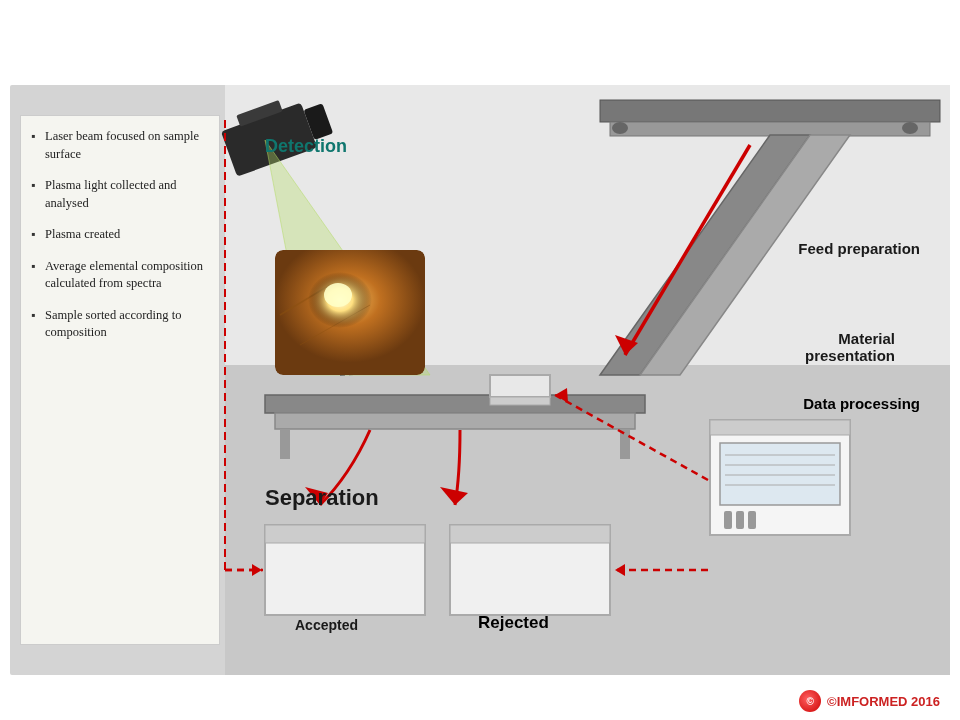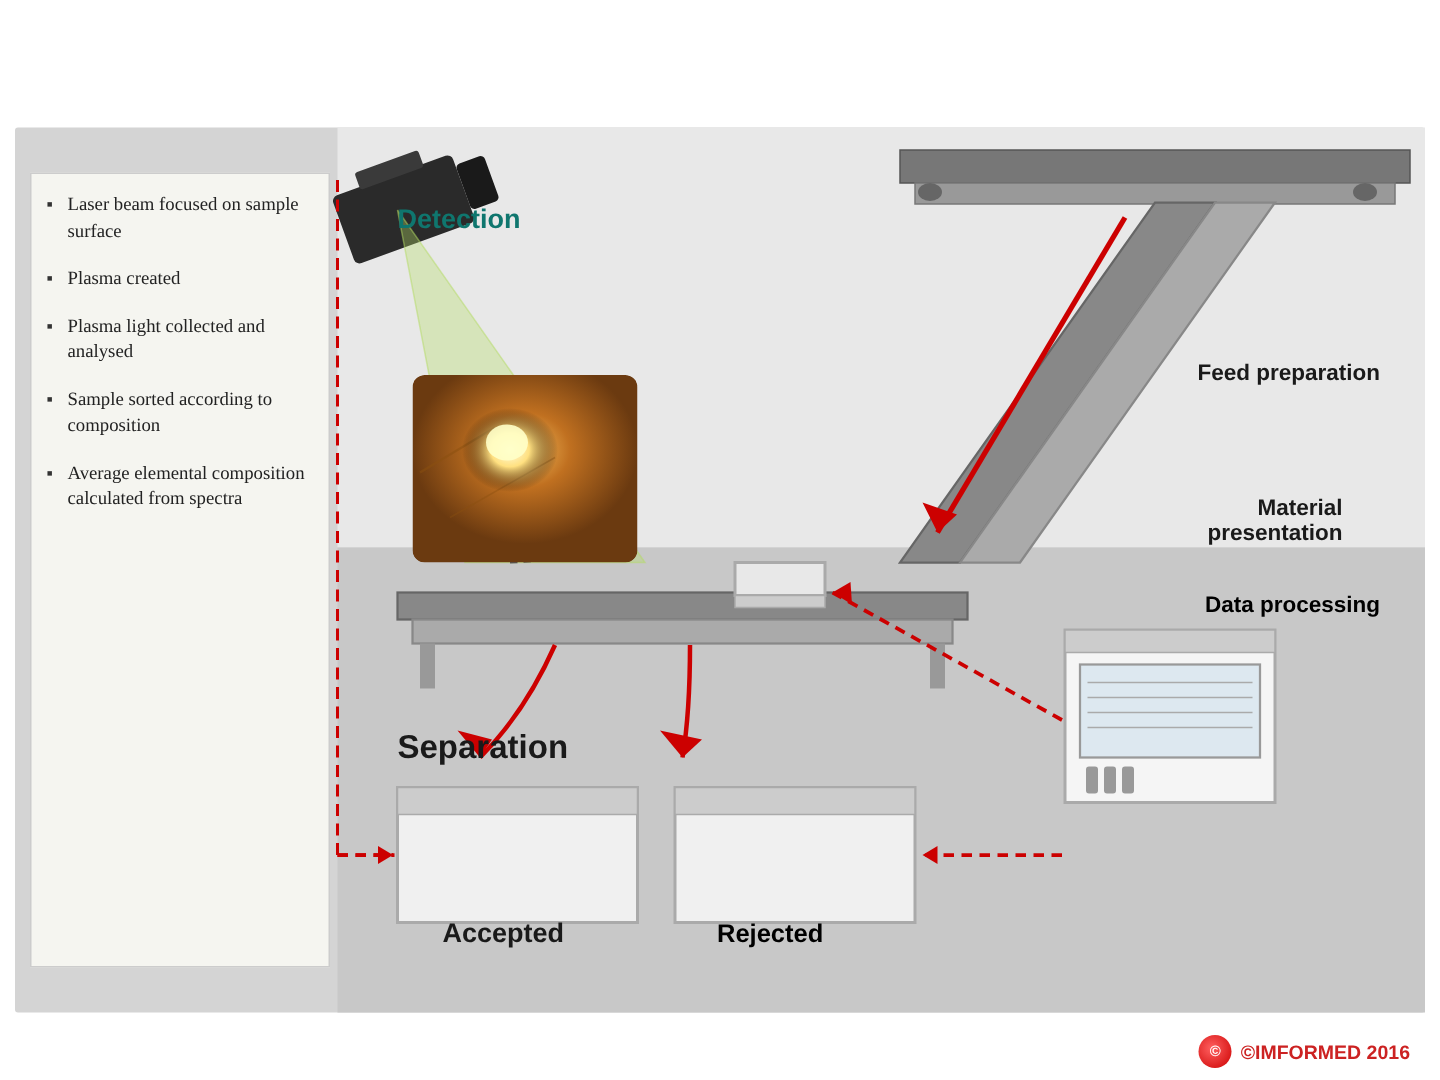--- a/index.html
+++ b/index.html
@@ -205,24 +205,24 @@
 
 <div class="diagram-container">
 
   <div class="upper-band"></div>
 
   <div class="lower-band"></div>
 
   <div class="left-panel">
     <ul>
       <li>Laser beam focused on sample surface</li>
+      <li>Plasma light collected and analysed</li>
       <li>Plasma created</li>
-      <li>Plasma light collected and analysed</li>
+      <li>Average elemental composition calculated from spectra</li>
       <li>Sample sorted according to composition</li>
-      <li>Average elemental composition calculated from spectra</li>
     </ul>
   </div>
 
   <svg class="diagram-svg" viewBox="0 0 940 590" xmlns="http://www.w3.org/2000/svg">
 
     <g transform="translate(215, 20) rotate(-20, 45, 30)">
       <rect x="0" y="10" width="85" height="48" rx="4" fill="#2a2a2a"></rect>
       <rect x="85" y="18" width="20" height="32" rx="3" fill="#1a1a1a"></rect>
       <rect x="20" y="0" width="45" height="12" rx="2" fill="#3a3a3a"></rect>
     </g>
@@ -320,21 +320,21 @@
 
   <div class="material-label">
     <span style="white-space: pre-line; text-align: center;">Material
 presentation</span>
   </div>
 
   <div class="data-label">Data processing</div>
 
   <div class="separation-label">Separation</div>
 
-  <div style="position:absolute; bottom:42px; left:285px; font-size:18px; font-weight:bold; color:#1a1a1a;">Accepted</div>
+  <div style="position:absolute; bottom:42px; left:285px; font-size:14px; font-weight:bold; color:#1a1a1a;">Accepted</div>
   <div style="position:absolute; bottom:42px; left:468px; font-size:17px; font-weight:bold; color:#000000;">Rejected</div>
 
 </div>
 
 <div class="footer">
   <div style="flex:1"></div>
   <div class="copyright">
     <div class="copyright-logo">©</div>
     <span>©IMFORMED  2016</span>
   </div>

